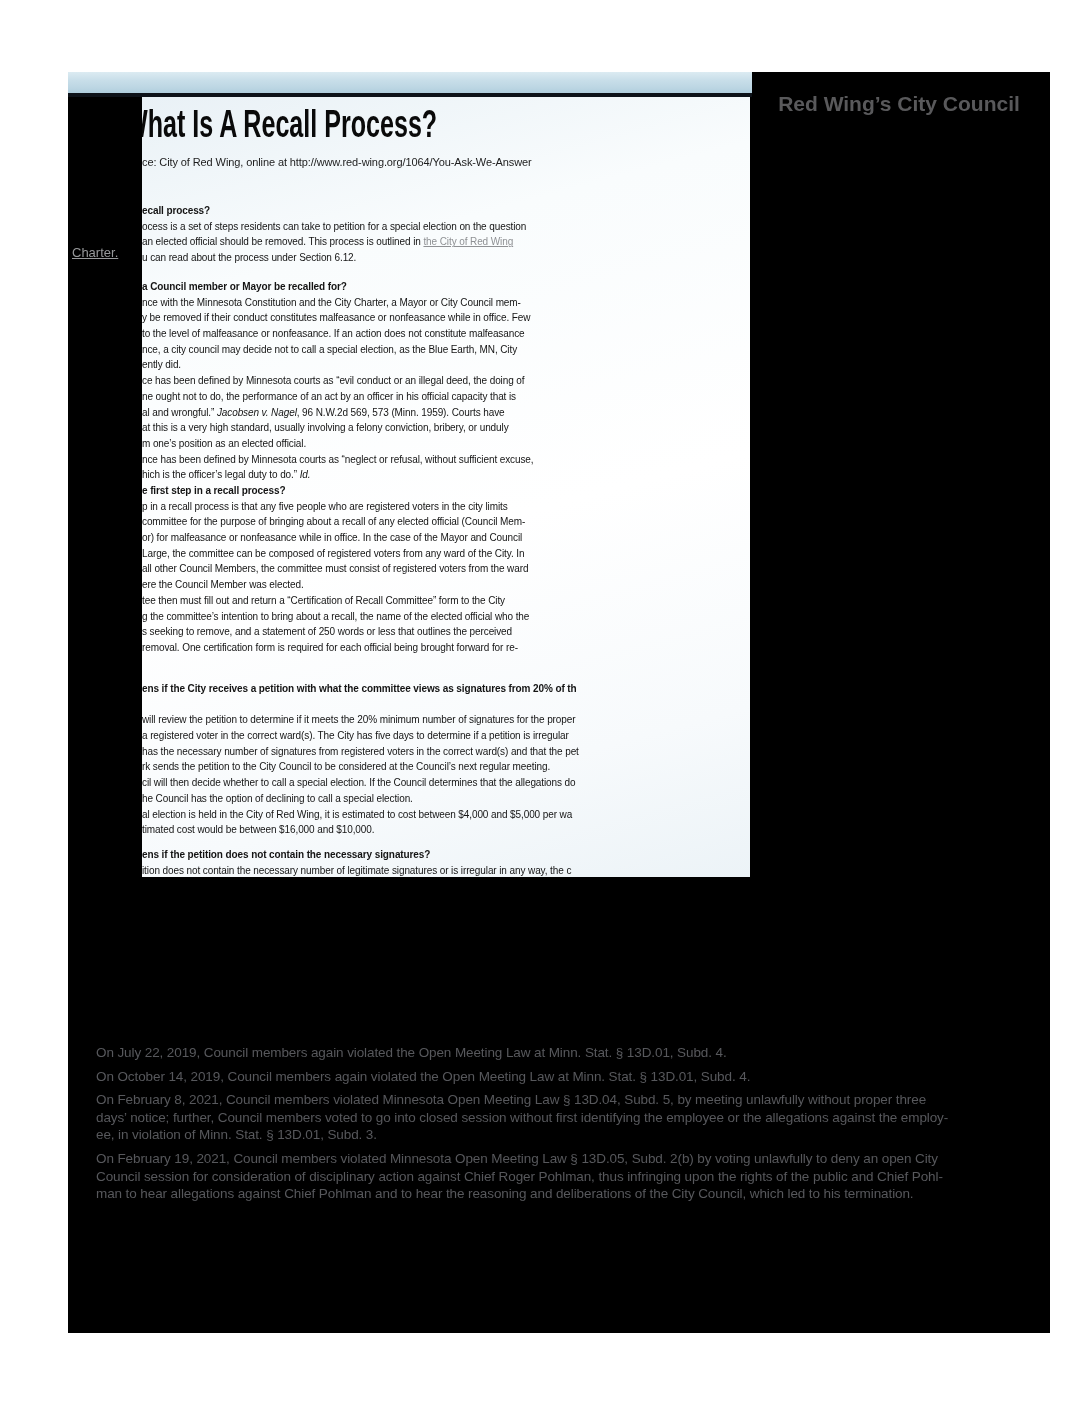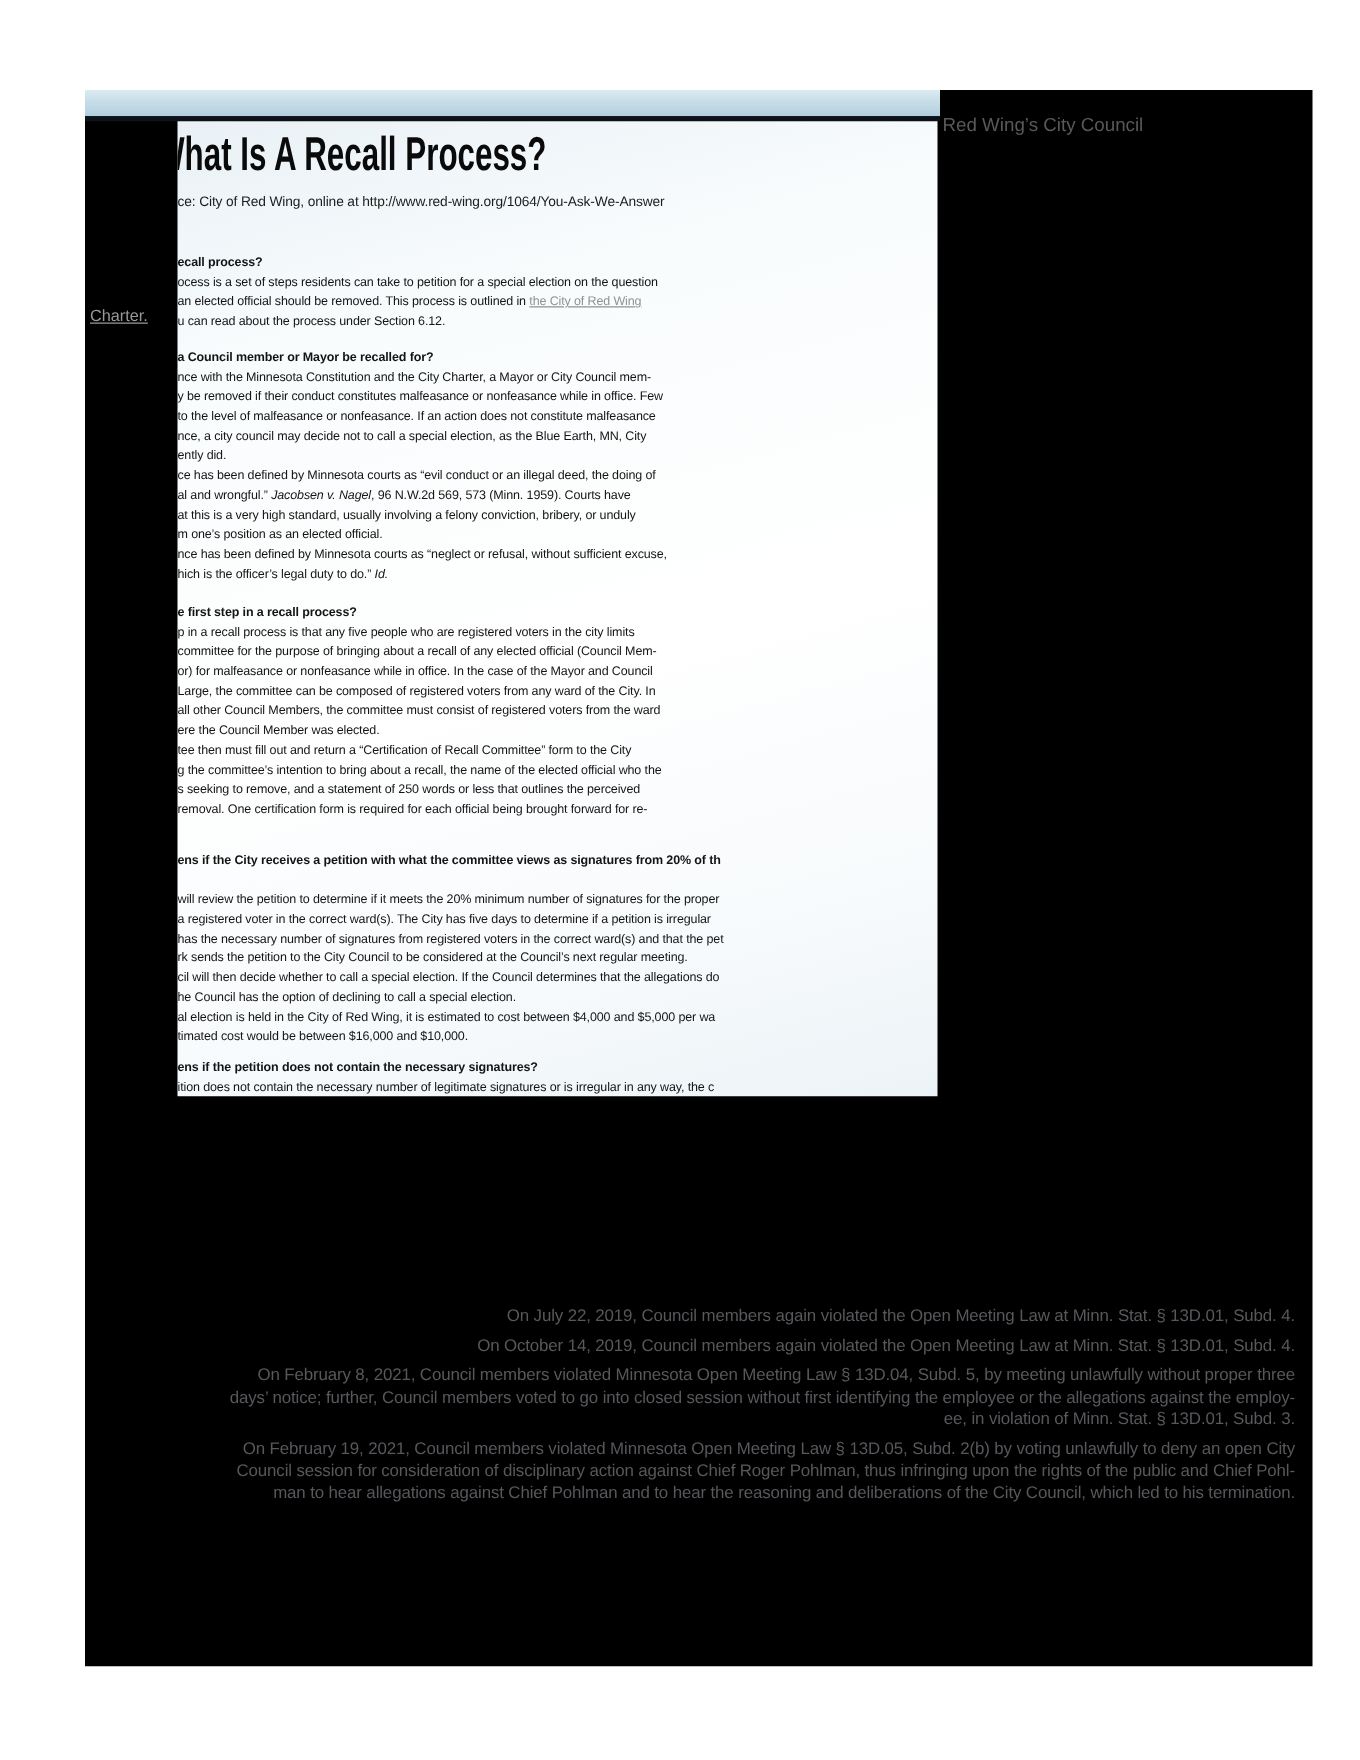--- a/index.html
+++ b/index.html
@@ -15,22 +15,23 @@
   }
   
   .header-bar{
     position:absolute;left:68px;top:72px;width:684px;height:21px;
     background:linear-gradient(180deg,#dcebf2 0%,#c8dee9 40%,#bcd6e3 75%,#b0cedd 100%);
     border-bottom:4px solid #0d1219;
   }
   
   .council-title{
     position:absolute;left:754px;top:92px;width:290px;
-    font-size:15px;font-weight:normal;color:#59595b;letter-spacing:0px;
+    font-size:21px;font-weight:bold;color:#59595b;letter-spacing:0px;
     white-space:nowrap;
+    text-align:center;
   }
   
   .charter-link{
     position:absolute;left:72px;top:245px;
     font-size:13px;color:#97999b;text-decoration:underline;cursor:pointer;
     white-space:nowrap;
   }
   
   .doc{
     position:absolute;left:142px;top:97px;width:608px;height:780px;
@@ -58,21 +59,20 @@
     height:15.7px;line-height:15.7px;font-size:10px;white-space:nowrap;
     letter-spacing:-0.1px;
   }
   .dline.h{font-weight:bold;}
   .dlink{color:#8f9194;text-decoration:underline;cursor:pointer;}
   .it{font-style:italic;}
   
   .violations{
     position:absolute;left:96px;top:1044px;width:940px;color:#57585c;
     font-size:13.5px;
-    text-align:right;
   }
   .vpara{margin:0 0 6px 0;}
   .vline{height:17.6px;line-height:17.6px;white-space:nowrap;letter-spacing:-0.1px;}
 </style>
 </head>
 <body>
 
 <div class="black-rect"></div>
 
 <div class="header-bar"></div>
@@ -92,20 +92,21 @@
         <div class="dline"><span>u can read about the process under Section 6.12.</span></div>
       </div>
       <div class="block">
         <div class="dline h"><span>a Council member or Mayor be recalled for?</span></div>
         <div class="dline"><span>nce with the Minnesota Constitution and the City Charter, a Mayor or City Council mem-</span></div>
         <div class="dline"><span>y be removed if their conduct constitutes malfeasance or nonfeasance while in office. Few</span></div>
         <div class="dline"><span>to the level of malfeasance or nonfeasance. If an action does not constitute malfeasance</span></div>
         <div class="dline"><span>nce, a city council may decide not to call a special election, as the Blue Earth, MN, City</span></div>
         <div class="dline"><span>ently did.</span></div>
         <div class="dline"><span>ce has been defined by Minnesota courts as “evil conduct or an illegal deed, the doing of</span></div>
+        <div class="dline"><span>ne ought not to do, the performance of an act by an officer in his official capacity that is</span></div>
         <div class="dline"><span>al and wrongful.”  </span><span class="it">Jacobsen v. Nagel</span><span>, 96 N.W.2d 569, 573 (Minn. 1959).   Courts have</span></div>
         <div class="dline"><span>at this is a very high standard, usually involving a felony conviction, bribery, or unduly</span></div>
         <div class="dline"><span>m one’s position as an elected official.</span></div>
         <div class="dline"><span>nce has been defined by Minnesota courts as “neglect or refusal, without sufficient excuse,</span></div>
         <div class="dline"><span>hich is the officer’s legal duty to do.” </span><span class="it">Id.</span></div>
       </div>
       <div class="block">
         <div class="dline h"><span>e first step in a recall process?</span></div>
         <div class="dline"><span>p in a recall process is that any five people who are registered voters in the city limits</span></div>
         <div class="dline"><span>committee for the purpose of bringing about a recall of any elected official (Council Mem-</span></div>

